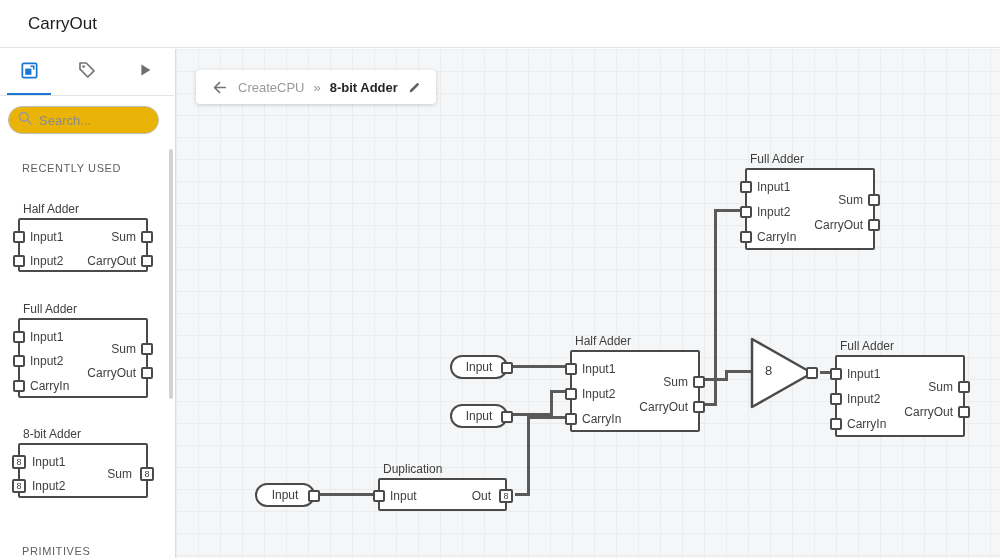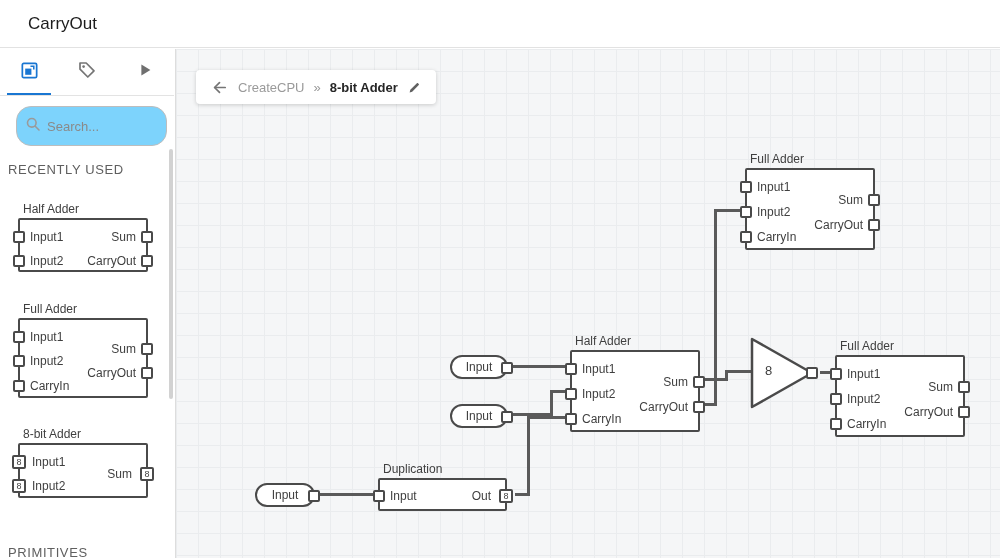--- a/index.html
+++ b/index.html
@@ -8,24 +8,24 @@
 
   
   .header { position:absolute; top:0; left:0; width:1000px; height:48px; background:#fff; border-bottom:1px solid #e2e2e2; }
   .header-title { position:absolute; left:28px; top:0; line-height:48px; font-size:17px; color:#1c1c1c; }
 
   
   .sidebar { position:absolute; top:49px; left:0; width:176px; bottom:0; background:#fff; border-right:1px solid #ddd; }
   .tabs { position:absolute; top:0; left:0; right:1px; height:47px; border-bottom:1px solid #e3e3e3; display:flex; }
   .tab { flex:1; display:flex; align-items:center; justify-content:center; position:relative; cursor:pointer; }
   .tab.active::after { content:""; position:absolute; bottom:0; left:7px; right:7px; height:2px; background:#1976d2; }
-  .search-box { position:absolute; top:57px; left:16px; width:151px; height:40px; border:1px solid #bdbdbd; border-radius:15px; background:#7dd3fc; display:flex; align-items:center; padding:0 8px; }
+  .search-box { position:absolute; top:57px; left:8px; width:151px; height:28px; border:1px solid #bdbdbd; border-radius:15px; background:#eab308; display:flex; align-items:center; padding:0 8px; }
   .search-box input { border:none; outline:none; width:110px; font-size:13px; color:#333; background:transparent; margin-left:6px; font-family:"Liberation Sans", sans-serif; }
   .search-box input::placeholder { color:#8a8a8a; }
-  .section-label { position:absolute; left:8px; font-size:13px; letter-spacing:.6px; color:#5f5f5f;text-align:center; }
+  .section-label { position:absolute; left:22px; font-size:11px; letter-spacing:.6px; color:#5f5f5f;text-align:center; }
   .scroll-thumb { position:absolute; right:2px; top:100px; width:4px; height:250px; background:#d2d2d2; border-radius:2px; }
 
   
   .node { position:absolute; background:#fff; border:2px solid #4a4a4a; border-radius:2px; }
   .node-title { position:absolute; top:-18px; left:3px; font-size:12px; color:#3f3f3f; white-space:nowrap; }
   .pin { position:absolute; width:12px; height:12px; background:#fff; border:2px solid #4a4a4a; border-radius:2px; }
   .pin-left { left:-7px; } .pin-right { right:-7px; }
   .bus-pin { position:absolute; width:14px; height:14px; background:#fff; border:2px solid #4a4a4a; border-radius:2px; font-size:9px; line-height:10px; text-align:center; color:#3f3f3f; }
   .bp-left { left:-8px; } .bp-right { right:-8px; }
   .pl { position:absolute; font-size:12px; color:#3f3f3f; line-height:16px; white-space:nowrap; }

